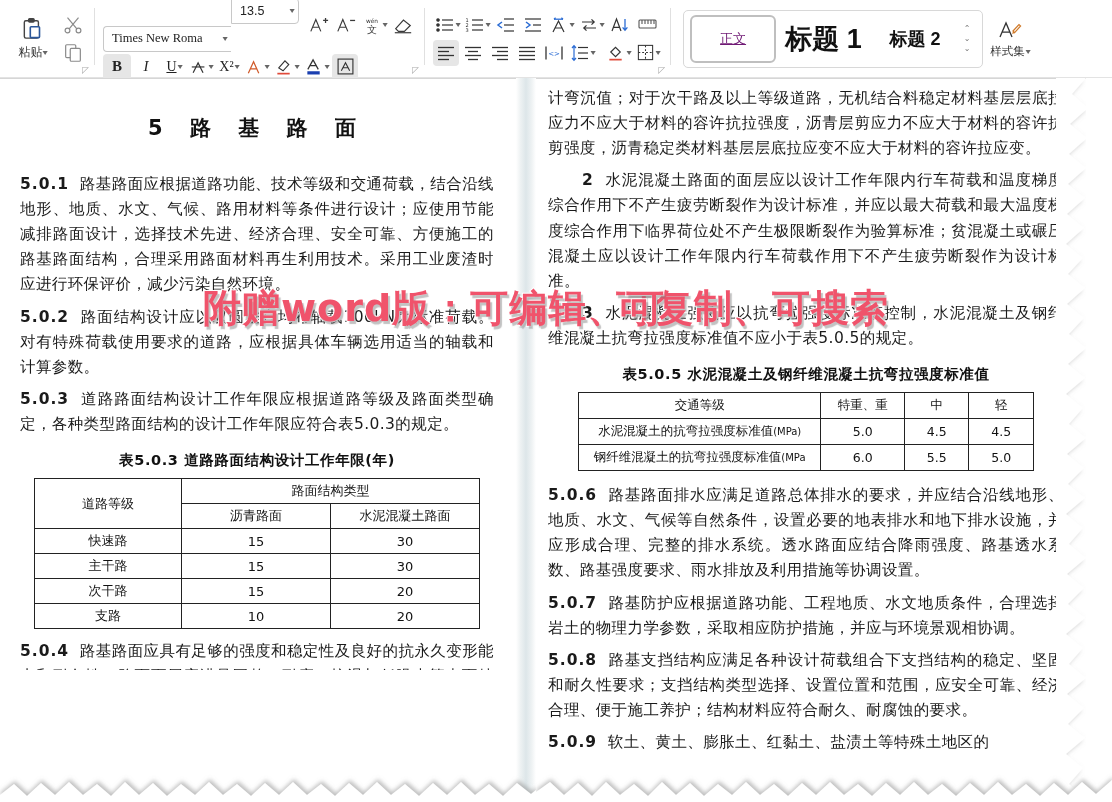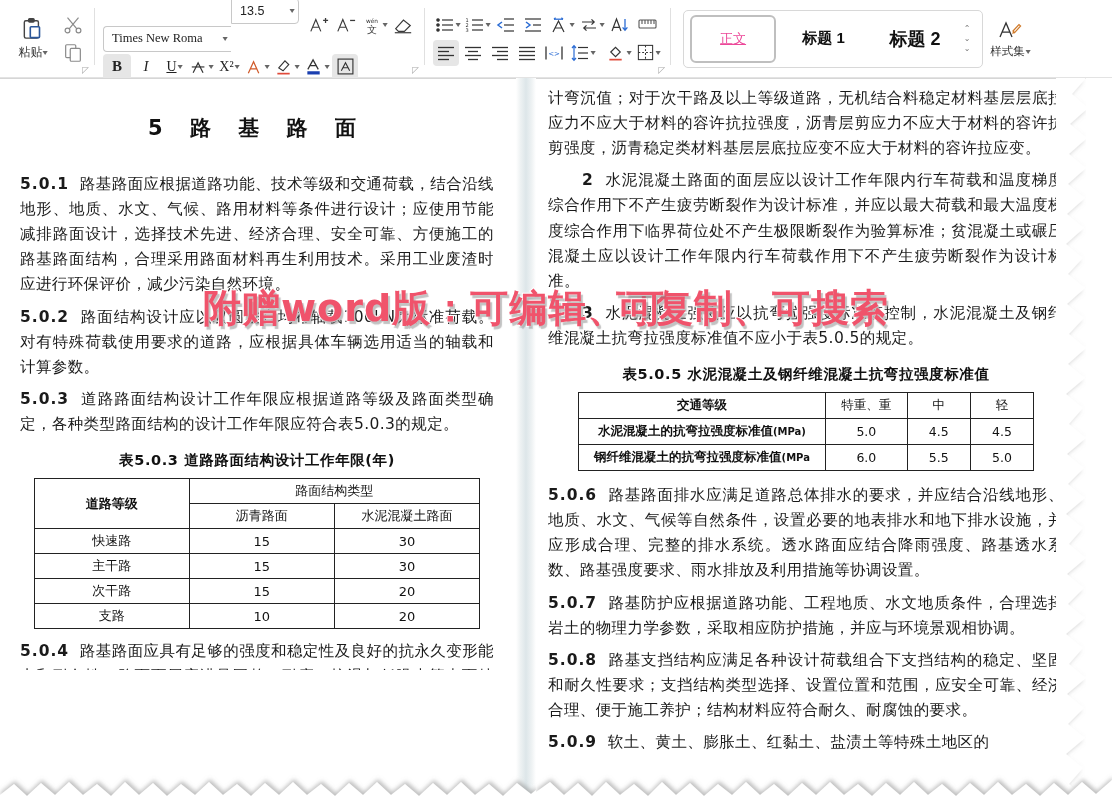--- a/index.html
+++ b/index.html
@@ -52,22 +52,22 @@
     display:flex;align-items:center;height:58px;
     border:1px solid #d8d8d8;border-radius:5px;background:#fff;
     padding:2px 2px 2px 6px;box-sizing:border-box;
   }
   .stylecell{
     display:flex;align-items:center;justify-content:center;
     height:48px;border-radius:4px;padding:0 10px;box-sizing:border-box;
     white-space:nowrap;
   }
   .stylecell.sel{border:2px solid #bfbfbf;background:#fff;border-radius:6px;}
-  .st-normal{font-size:13px;color:#ec4899;text-decoration:underline;}
-  .st-h1{font-size:15px;color:#111;font-weight:bold;}
+  .st-normal{font-size:13px;color:#701a75;text-decoration:underline;}
+  .st-h1{font-size:27px;color:#111;font-weight:bold;}
   .st-h2{font-size:18px;color:#111;font-weight:bold;}
   .spin{display:flex;flex-direction:column;justify-content:center;gap:4px;
      width:16px;height:48px;align-items:center;color:#777;font-size:8px;}
   .spin div{line-height:6px;}
   .stylesetbtn{display:flex;flex-direction:column;align-items:center;justify-content:center;
      width:54px;height:58px;}
   .stylesetlbl{font-size:11.5px;color:#333;display:flex;align-items:center;margin-top:2px;}
 
   
   #docarea{position:absolute;left:0;top:78px;width:1112px;height:724px;background:#ffffff;overflow:hidden;}
@@ -92,21 +92,21 @@
   .num{font-weight:bold;letter-spacing:1px;}
   .sub{text-indent:34px;}
   .tcap{
     text-align:center;font-weight:bold;font-size:14.5px;color:#111;
     margin:14px 0 8px 0;letter-spacing:.6px;
     font-family:"DejaVu Sans","Liberation Sans",sans-serif;
   }
   table.doc{border-collapse:collapse;margin:0 auto;font-size:13px;color:#111;
      font-family:"DejaVu Sans","Liberation Sans",sans-serif;}
   table.doc td,table.doc th{border:1px solid #222;text-align:center;font-weight:normal;padding:3px 4px;}
-  table.doc .lead{padding:4px 8px;font-weight:bold;}
+  table.doc .lead{padding:4px 2px;}
   .unit{font-size:10px;}
 
   
   .torn{position:absolute;pointer-events:none;}
   .wm{
     position:absolute;left:0;top:0;width:1112px;height:724px;pointer-events:none;
   }
   .wmtxt{
     position:absolute;white-space:nowrap;
     font-family:"DejaVu Sans","Liberation Sans",sans-serif;

